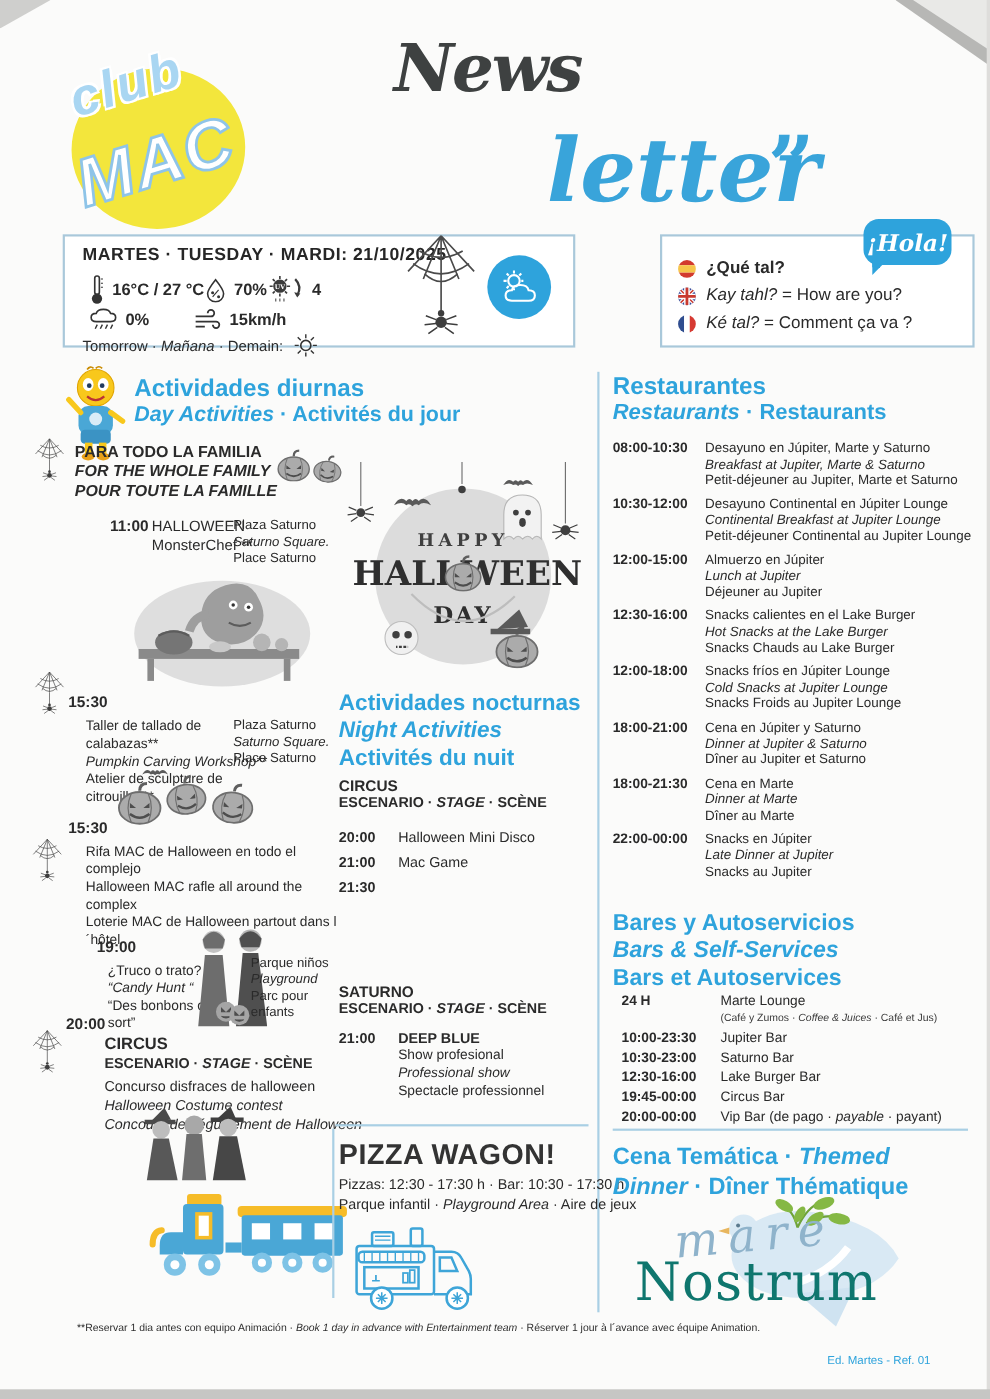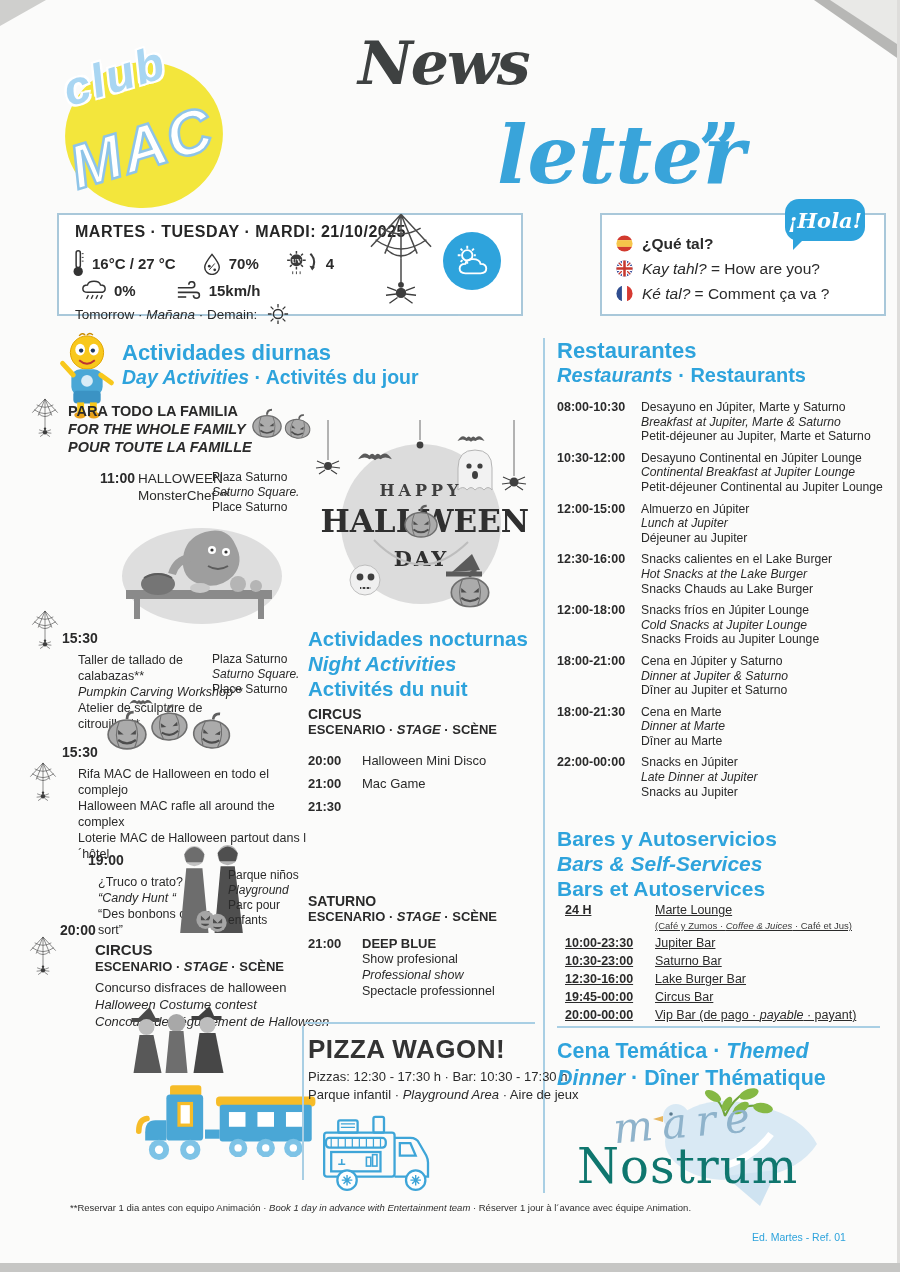--- a/index.html
+++ b/index.html
@@ -19,32 +19,32 @@
   .logo-mac{left:68px;top:112px;font-weight:bold;font-style:italic;font-size:62px;color:#ffffff;transform:rotate(-17deg);letter-spacing:2px;
      -webkit-text-stroke:2.5px #8ec4e8;}
   .title-news{left:358px;top:28px;font-family:"DejaVu Serif",serif;font-style:italic;font-weight:bold;font-size:60px;color:#3e4141;letter-spacing:-2px;}
   .title-letter{left:497px;top:108px;font-family:"DejaVu Serif",serif;font-style:italic;font-weight:bold;font-size:80px;color:#39a4da;}
   .title-quotes{left:698px;top:108px;font-family:"DejaVu Serif",serif;font-weight:bold;font-size:74px;color:#39a4da;}
 
   
   .wbox{left:57px;top:213px;width:462px;height:99px;border:2px solid #a9c8da;background:#fff;}
   .wrow1{left:16px;top:8px;font-size:16px;font-weight:bold;letter-spacing:.5px;color:#262626;}
   .witem{display:flex;align-items:center;gap:7px;font-weight:bold;font-size:15px;}
-  .wrow2{left:12px;top:34px;display:flex;gap:26px;}
+  .wrow2{left:22px;top:34px;display:flex;}
   .wrow3{left:22px;top:64px;display:flex;gap:40px;align-items:center;}
   .wrow4{left:16px;top:88px;font-size:13.5px;display:flex;gap:10px;align-items:center;}
   .wcircle{left:443px;top:232px;width:58px;height:58px;border-radius:50%;background:#2ea3dc;display:flex;align-items:center;justify-content:center;}
   .webbig{left:362px;top:212px;width:78px;height:104px;}
 
   
   .gbox{left:600px;top:213px;width:282px;height:99px;border:2px solid #a9c8da;background:#fff;}
   .bubble{left:785px;top:199px;width:80px;height:42px;background:#2ea3dc;border-radius:14px;color:#fff;
      font-family:"DejaVu Serif",serif;font-style:italic;font-weight:bold;font-size:21px;display:flex;align-items:center;justify-content:center;}
   .bubble:after{content:"";position:absolute;left:8px;bottom:-9px;border:7px solid transparent;border-top-color:#2ea3dc;border-left-color:#2ea3dc;}
-  .grow{display:flex;align-items:flex-start;gap:9px;font-size:15.5px;margin-bottom:7px;}
+  .grow{display:flex;align-items:flex-end;gap:9px;font-size:15.5px;margin-bottom:7px;}
   .grows{left:14px;top:20px;width:250px;}
   h1,h2,h3{margin:0;padding:0;}
   .h-big{font-size:21px;font-weight:bold;color:#2ea3dc;line-height:25px;}
   .it{font-style:italic;}
   .b{font-weight:bold;}
 
   
   .mascot{left:56px;top:332px;width:62px;height:88px;}
   .day-title{left:122px;top:340px;}
   .family{left:68px;top:402px;font-size:14.5px;font-weight:bold;line-height:18px;}
@@ -67,21 +67,21 @@
   .pizza-title{left:308px;top:1034px;font-size:26px;font-weight:bold;color:#333;letter-spacing:.5px;}
   .pizza-l{left:308px;top:1068px;font-size:13px;line-height:18px;}
 
   
   .rest-title{left:557px;top:338px;}
   .rest-items{left:557px;top:400px;width:326px;display:flex;flex-direction:column;gap:7px;}
   .ritem{display:flex;}
   .ritem .rt{width:84px;font-size:12.5px;font-weight:bold;flex-shrink:0;}
   .ritem .rl{font-size:12.2px;line-height:14.6px;}
   .bars-title{left:557px;top:826px;}
-  .bar-items{left:565px;top:903px;width:318px;display:flex;flex-direction:column;gap:3px;text-decoration:underline;}
+  .bar-items{left:565px;top:903px;width:318px;display:flex;flex-direction:column;gap:3px;}
   .bitem{display:flex;font-size:12.5px;line-height:15px;}
   .bitem .bt{width:90px;font-weight:bold;flex-shrink:0;}
   .bsub{font-size:9.5px;color:#3a3a3a;}
   .themed-title{left:557px;top:1038px;}
   .nostrum{left:575px;top:1086px;width:256px;height:124px;}
   .mare-txt{left:38px;top:12px;font-family:"DejaVu Serif",serif;font-style:italic;font-size:42px;color:#8fb3cb;letter-spacing:9px;transform:rotate(-5deg);}
   .nostrum-txt{left:2px;top:52px;font-family:"DejaVu Serif",serif;font-size:48px;color:#0f766e;letter-spacing:1px;}
 
   .footnote{left:70px;top:1202px;font-size:9.5px;color:#2e2e2e;}
   .ref{left:752px;top:1231px;font-size:10.5px;color:#2ea3dc;}

